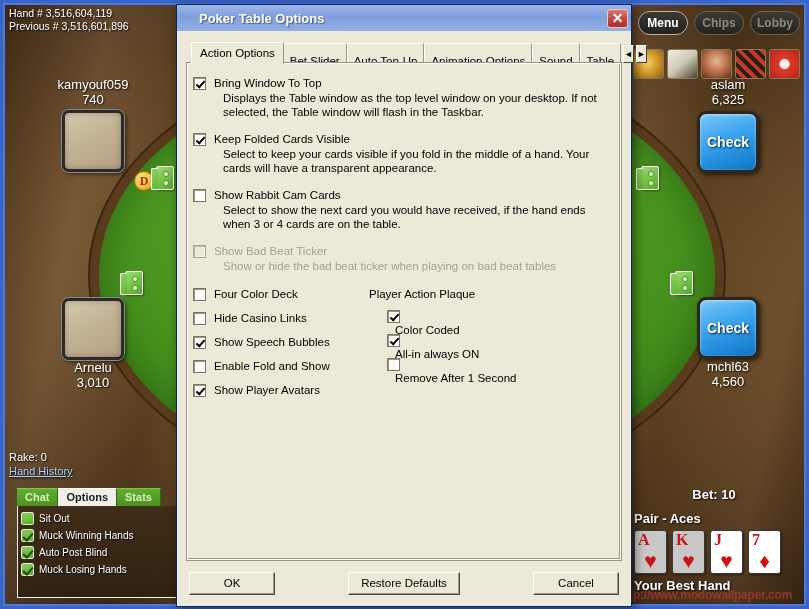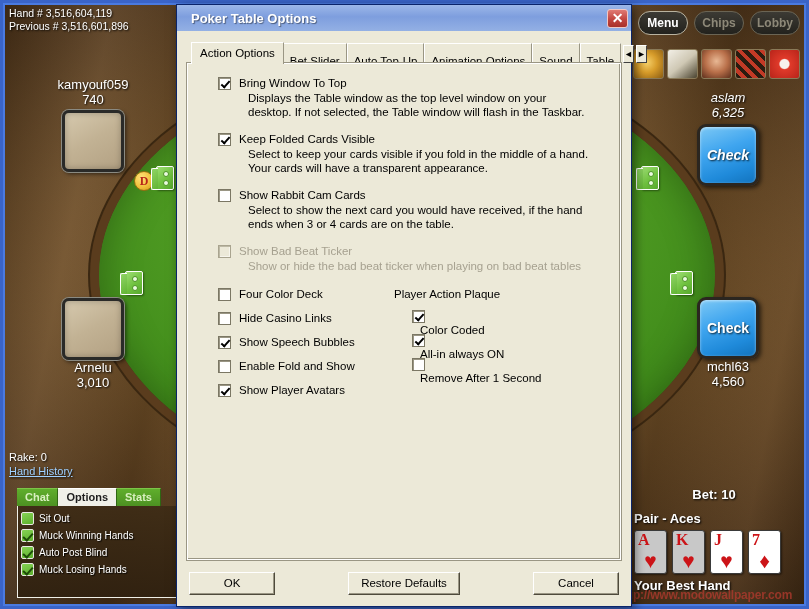--- a/index.html
+++ b/index.html
@@ -70,21 +70,21 @@
     width: 62px; height: 62px;
     margin: 3px auto 0;
     border-radius: 7px;
     background: linear-gradient(150deg, #d6c9ae 0%, #c2b294 48%, #b3a183 100%);
     border: 3px solid #2a2a28;
     box-shadow: 0 0 0 1px #8a8a82, 2px 2px 4px rgba(0,0,0,.6), inset 0 0 6px rgba(0,0,0,.25);
   }
 
   #player-kamyouf { left: 22px; top: 74px; width: 136px; }
   #player-arnelu  { left: 22px; top: 292px; width: 136px; }
-  #player-aslam   { left: 660px; top: 87px; width: 130px; font-style: italic; }
+  #player-aslam   { left: 660px; top: 74px; width: 130px; }
   #player-mchl63  { left: 660px; top: 290px; width: 130px; }
 
   
   .plaque {
     width: 62px; height: 62px;
     margin: 4px auto 0;
     border-radius: 9px;
     background: linear-gradient(160deg, #7cc8f5 0%, #3fa5ef 40%, #1f8ada 75%, #1273bd 100%);
     border: 3px solid #2b2620;
     box-shadow: 2px 2px 4px rgba(0,0,0,.6), inset 0 1px 3px rgba(255,255,255,.55);
@@ -289,21 +289,21 @@
     width: 456px; height: 603px;
     background: #ece9d8;
     border: 1px solid #0a246a;
     box-shadow: 3px 3px 10px rgba(0,0,0,.5);
     display: flex; flex-direction: column;
   }
   #dlg-titlebar {
     height: 26px;
     background: linear-gradient(180deg, #9cb7e8 0%, #7e9ede 45%, #93b0e4 100%);
     display: flex; align-items: center;
-    padding: 0 3px 0 14px;
+    padding: 0 3px 0 22px;
     flex: none;
   }
   #dlg-title {
     flex: 1;
     color: #ffffff;
     font-size: 13px; font-weight: bold;
     text-shadow: 1px 1px 1px rgba(0,0,0,.45);
     white-space: nowrap;
   }
   #dlg-close {
@@ -365,21 +365,21 @@
     text-align: center; line-height: 16px;
     cursor: pointer;
   }
 
   #tabpage {
     flex: 1;
     border: 1px solid #ffffff;
     border-top-color: #ffffff;
     box-shadow: inset -1px -1px 0 #9a9684, 0 0 0 1px #9a9684;
     background: #ece9d8;
-    padding: 12px 30px;
+    padding: 12px 5px;
     min-height: 0;
     position: relative;
   }
 
   .optrow { display: flex; margin-bottom: 1px; }
   .cb {
     width: 13px; height: 13px;
     flex: none;
     margin-top: 1px;
     background: #ffffff;

